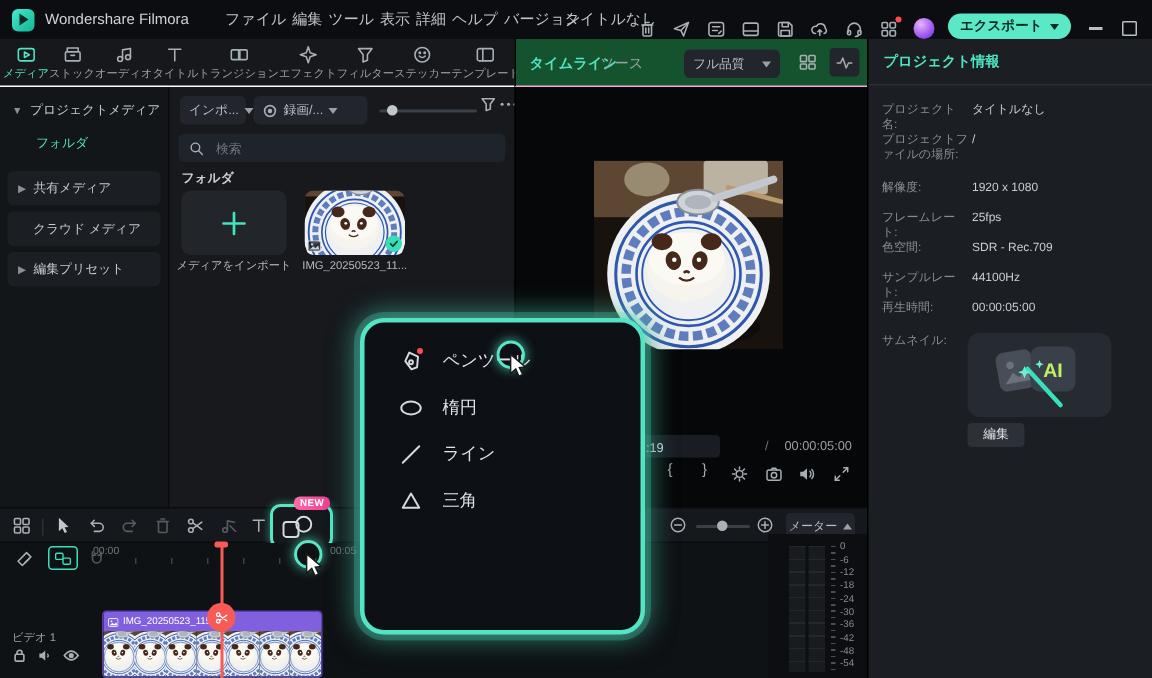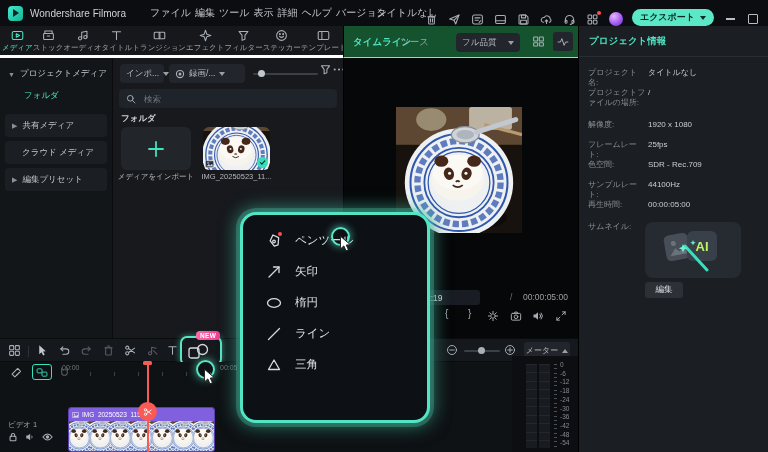--- a/index.html
+++ b/index.html
@@ -18,21 +18,21 @@
   .menus span{cursor:default;}
   .proj-title{position:absolute;left:407px;top:0;height:26px;display:flex;align-items:center;transform:translateX(-50%);font-size:10px;color:#c0c5ca;white-space:nowrap;}
   .tb-right{position:absolute;right:8px;top:0;height:26px;display:flex;align-items:flex-end;gap:9px;}
   .tbi{position:relative;width:14px;height:14px;display:flex;align-items:center;justify-content:center;}
   .red-dot{position:absolute;right:-1px;top:-1px;width:4px;height:4px;border-radius:50%;background:#ff4d4d;}
   .avatar{width:14px;height:14px;border-radius:50%;background:radial-gradient(circle at 35% 30%,#e7b7ff,#a65cf0 55%,#5d2bd6);}
   .export-btn{height:17px;padding:0 8px;border-radius:9px;background:#5ae8c6;color:#0a2a22;font-size:9px;font-weight:bold;display:flex;align-items:center;gap:5px;white-space:nowrap;}
   .win-min{width:9px;height:1.5px;background:#b9bec3;}
   .win-max{width:8px;height:8px;border:1.2px solid #b9bec3;border-radius:1px;}
   
-  .tabbar{left:0;top:26px;width:343px;height:32px;background:#16181c;border-bottom:3px solid #ffffff;display:flex;align-items:center;padding:0 2px;box-sizing:border-box;}
+  .tabbar{left:0;top:26px;width:343px;height:32px;background:#16181c;border-bottom:1px solid #ffffff;display:flex;align-items:center;padding:0 2px;box-sizing:border-box;}
   .mtab{flex:1 1 auto;display:flex;flex-direction:column;align-items:center;justify-content:center;gap:1px;font-size:7.5px;color:#9aa0a6;white-space:nowrap;}
   .mtab.active{color:#4fe3c1;}
   .mtab.active .ic{stroke:#4fe3c1;}
   
   .sidebar{left:0;top:58px;width:113px;height:280px;background:#131619;border-right:1px solid #090b0d;box-sizing:border-box;font-size:8.5px;}
   .side-row{display:flex;align-items:center;gap:5px;color:#c6cbd0;}
   .caret{font-size:7px;color:#8a9097;}
   .side-box{margin:4px 5px 0 5px;height:23px;background:#1b1f24;border-radius:4px;display:flex;align-items:center;padding:0 7px;gap:5px;color:#c6cbd0;}
   
   .media-panel{left:113px;top:58px;width:230px;height:280px;background:#17191d;}
@@ -760,31 +760,20 @@
               <circle cx="8" cy="8.5" r="1.3"></circle>
             </g>
           </svg>
         <span class="pen-dot"></span>
       </span>
       <span>ペンツール</span>
     </div>
     <div class="sm-item">
       <span class="sm-ic">
         <svg width="16" height="16" viewBox="0 0 16 16">
-            <g class="ic">
-              <path d="M3 13 L13 3"></path>
-              <path d="M7.5 3 H13 V8.5"></path>
-            </g>
-          </svg>
-      </span>
-      <span>矢印</span>
-    </div>
-    <div class="sm-item">
-      <span class="sm-ic">
-        <svg width="16" height="16" viewBox="0 0 16 16">
             <ellipse class="ic" cx="8" cy="8" rx="6.5" ry="4.3"></ellipse>
           </svg>
       </span>
       <span>楕円</span>
     </div>
     <div class="sm-item">
       <span class="sm-ic">
         <svg width="16" height="16" viewBox="0 0 16 16">
             <path class="ic" d="M2.5 13.5 L13.5 2.5"></path>
           </svg>

